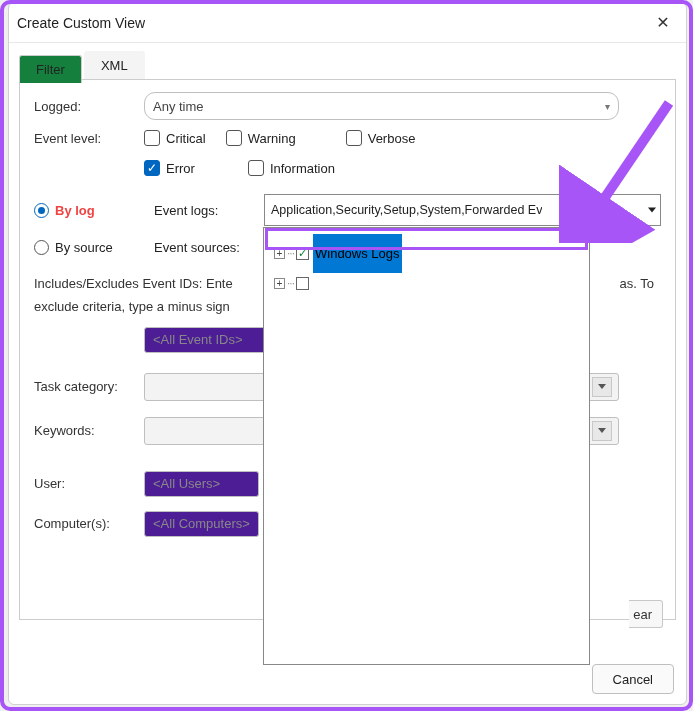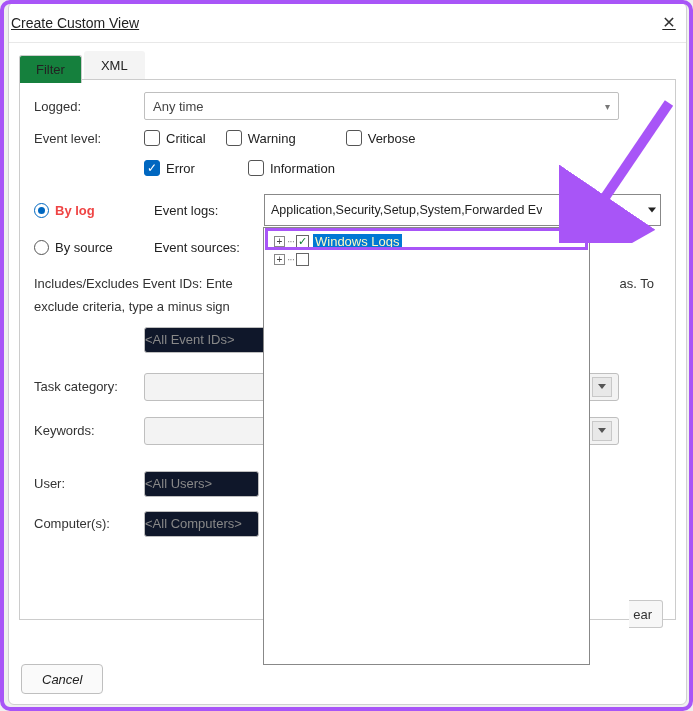--- a/index.html
+++ b/index.html
@@ -28,23 +28,22 @@
     background: #fff;
     border: 1px solid #d0d0d0;
     border-radius: 6px;
     display: flex;
     flex-direction: column;
   }
   .titlebar {
     height: 40px;
     display: flex;
     align-items: center;
-    padding: 0 2px;
+    padding: 0 8px;
     border-bottom: 1px solid #e8e8e8;
-    text-decoration: underline;
   }
   .titlebar-title { font-size: 14px; }
   .titlebar-spacer { flex: 1; }
   .close-btn {
     width: 30px; height: 30px;
     display: flex; align-items: center; justify-content: center;
     font-size: 16px; color: #333;
     cursor: pointer;
   }
   .content {
@@ -82,21 +81,21 @@
   .row {
     display: flex;
     align-items: center;
     margin-bottom: 10px;
   }
   .label-col { width: 110px; color: #333; }
   .select-wide {
     flex: 1;
     height: 28px;
     border: 1px solid #bfbfbf;
-    border-radius: 2px;
+    border-radius: 11px;
     padding: 0 8px;
     display: flex;
     align-items: center;
     justify-content: space-between;
     background: #fff;
     color: #444;
   }
   .chev { font-size: 10px; color: #777; }
   .checkbox {
     display: inline-flex; align-items: center; gap: 6px;
@@ -174,35 +173,35 @@
   .dots { color: #888; letter-spacing: -1px; font-size: 10px; margin: 0 -2px; }
   .tcb {
     width: 13px; height: 13px;
     border: 1px solid #666;
     background: #fff;
     display: inline-flex; align-items: center; justify-content: center;
   }
   .tcb.checked { color: #0a7e2e; }
   .tcb.checked::after { content: "✓"; font-size: 11px; line-height: 1; }
   .tree-label.sel {
-    background: #0078d4; color: #fef9c3; padding: 0 2px;
+    background: #0078d4; color: #000000; padding: 12px 2px;
   }
   .highlight-box {
     position: absolute;
     border: 3px solid #a855f7;
     pointer-events: none;
     z-index: 60;
   }
   .paragraph { color: #333; line-height: 1.45; margin: 6px 0 10px 0; }
   .text-input {
     height: 26px;
     border: 1px solid #bfbfbf;
     border-radius: 3px;
-    background: #0f172a;
-    padding: 0 0;
+    background: #4c1d95;
+    padding: 0 8px;
     color: #888;
     display: flex; align-items: center;
   }
   .combo-dd {
     height: 28px;
     border: 1px solid #bfbfbf;
     border-radius: 3px;
     background: #f3f3f3;
     display: flex; align-items: center; justify-content: flex-end;
     padding: 0 6px;
@@ -227,23 +226,22 @@
     height: 28px;
     padding: 0 10px 0 4px;
     border: 1px solid #c8c8c8;
     border-left: none;
     border-radius: 0 3px 3px 0;
     background: #f7f7f7;
     display: flex; align-items: center;
     color: #333;
   }
   .footer {
-    display: flex; justify-content: flex-start;
+    display: flex; justify-content: flex-end;
     padding: 10px 12px;
-    font-style: italic;
   }
   .button {
     height: 30px;
     padding: 0 20px;
     border: 1px solid #bfbfbf;
     border-radius: 4px;
     background: #fafafa;
     display: flex; align-items: center;
     cursor: pointer;
   }

